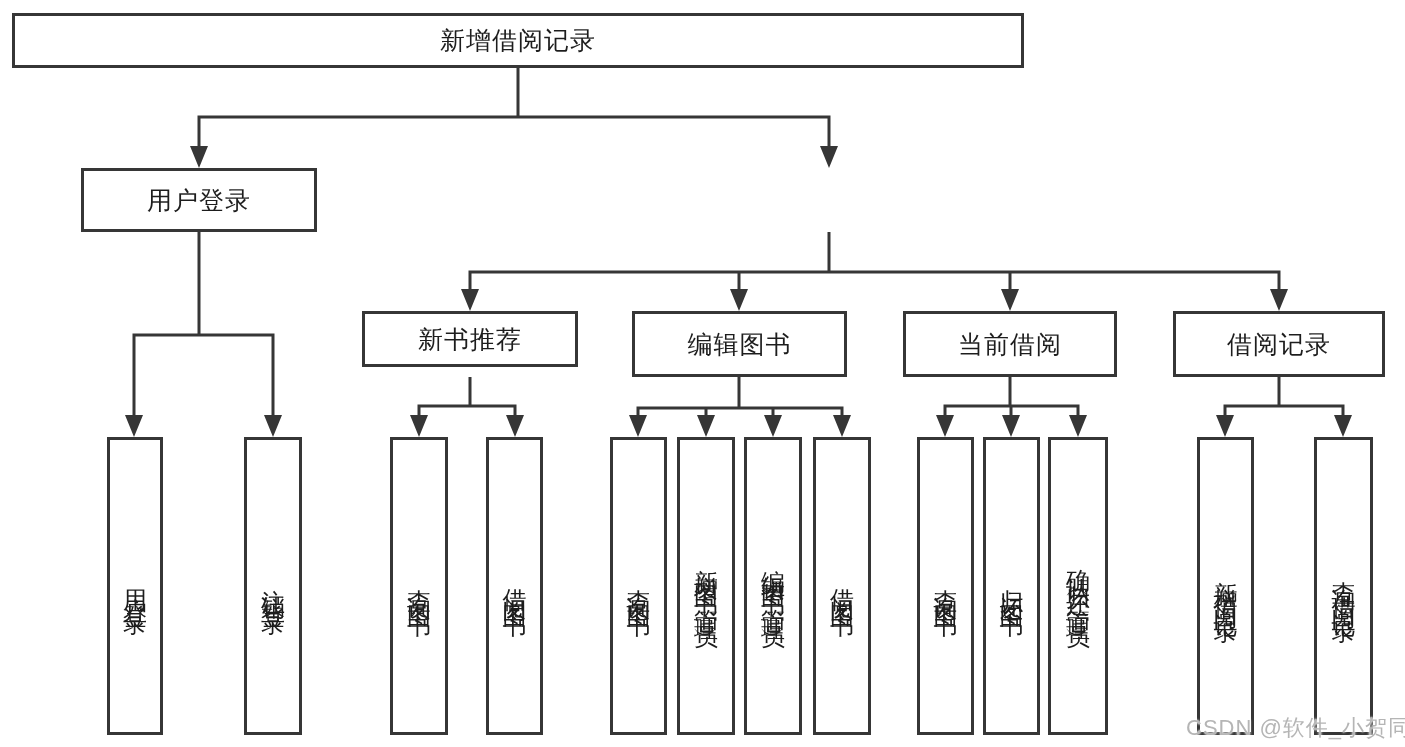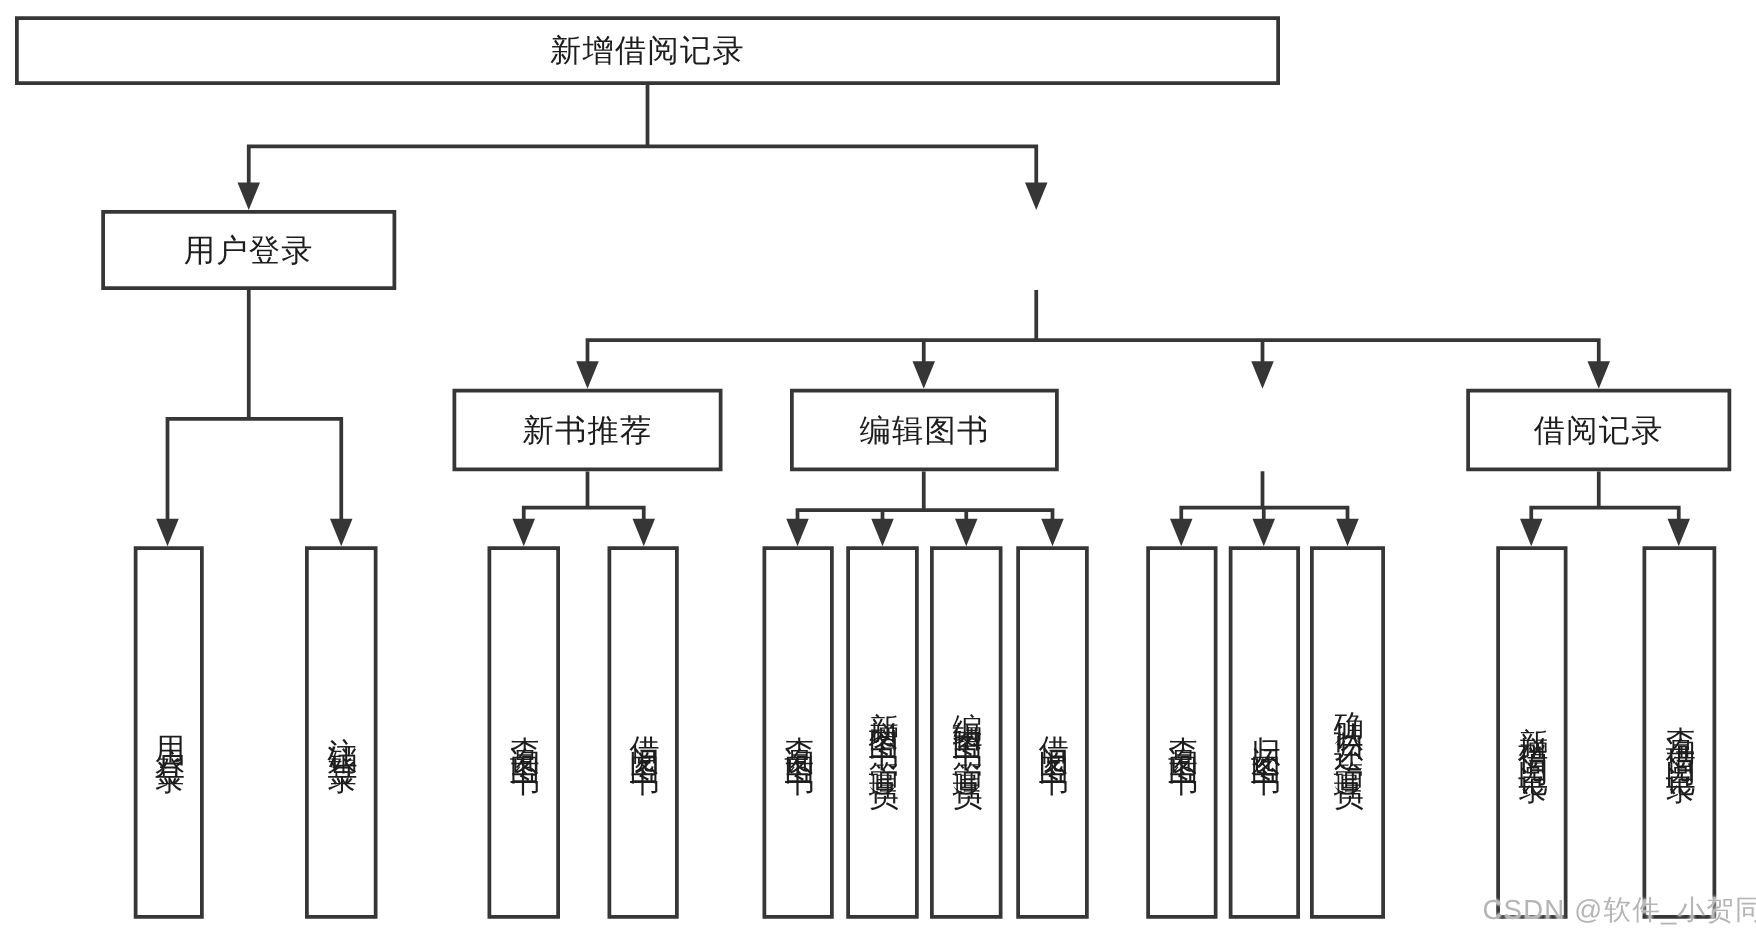--- a/index.html
+++ b/index.html
@@ -72,22 +72,23 @@
              M764 415 L782 415 L773 437 Z  M833 415 L851 415 L842 437 Z
              M936 415 L954 415 L945 437 Z  M1002 415 L1020 415 L1011 437 Z
              M1069 415 L1087 415 L1078 437 Z
              M1216 415 L1234 415 L1225 437 Z  M1334 415 L1352 415 L1343 437 Z"></path>
   </svg>
 
   <div class="box" style="left:12px; top:13px; width:1012px; height:55px;">新增借阅记录</div>
 
   <div class="box" style="left:81px; top:168px; width:236px; height:64px;">用户登录</div>
 
-  <div class="box" style="left:362px; top:311px; width:216px; height:66px;">新书推荐</div>
+  <div class="box" style="left:362px; top:311px; width:216px; height:56px;">新书推荐</div>
   <div class="box" style="left:632px; top:311px; width:215px; height:66px;">编辑图书</div>
+  <div class="box" style="left:903px; top:311px; width:214px; height:66px;">当前借阅</div>
   <div class="box" style="left:1173px; top:311px; width:212px; height:66px;">借阅记录</div>
 
   <div class="box leaf" style="left:107px; top:437px; width:56px; height:298px;">用户登录</div>
   <div class="box leaf" style="left:244px; top:437px; width:58px; height:298px;">注销登录</div>
 
   <div class="box leaf" style="left:390px; top:437px; width:58px; height:298px;">查询图书</div>
   <div class="box leaf" style="left:486px; top:437px; width:57px; height:298px;">借阅图书</div>
 
   <div class="box leaf" style="left:610px; top:437px; width:57px; height:298px;">查询图书</div>
   <div class="box leaf" style="left:677px; top:437px; width:58px; height:298px;">新增图书（管理员）</div>

